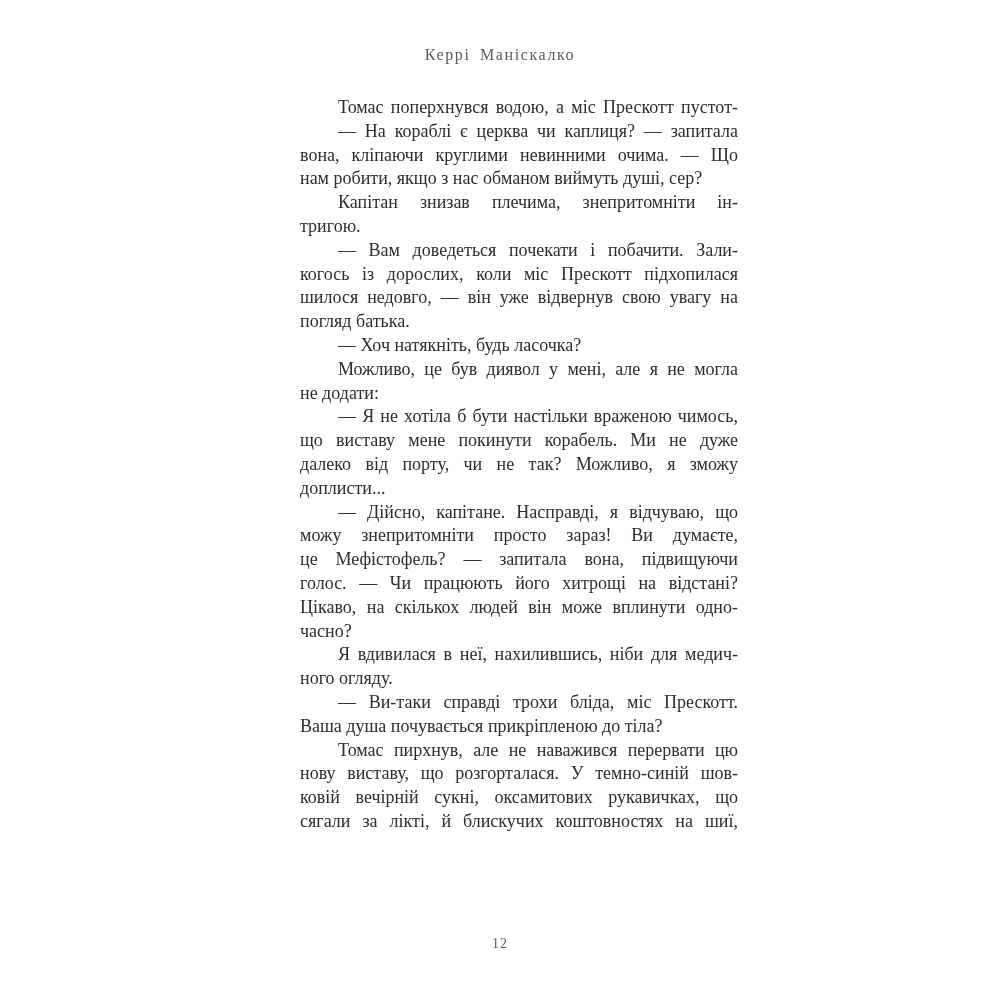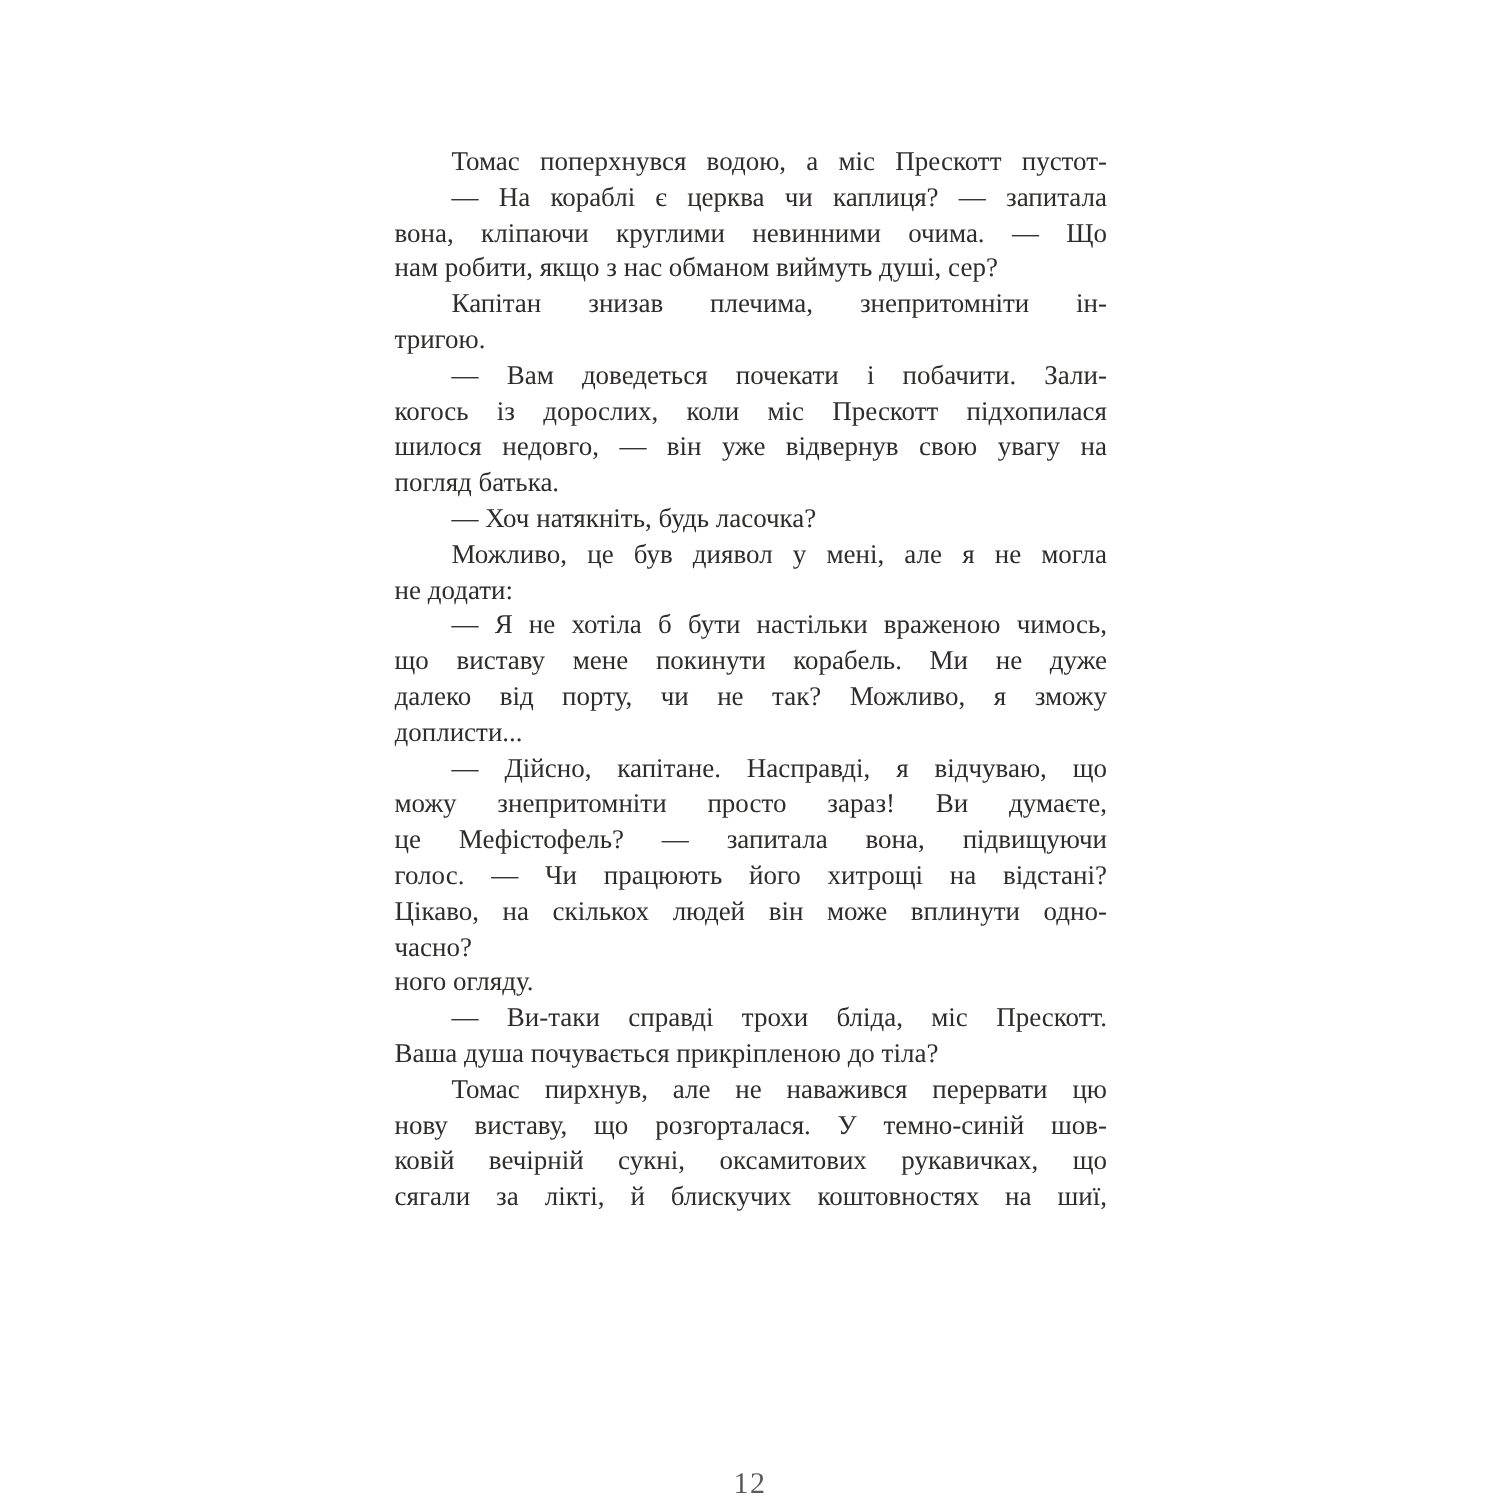--- a/index.html
+++ b/index.html
@@ -35,43 +35,45 @@
     font-size: 18px;
     line-height: 23.8px;
     color: #2e2d2b;
   }
   .line {
     text-align: justify;
     text-align-last: justify;
     white-space: normal;
     overflow: hidden;
     height: 23.8px;
+    margin-left: 37px;
   }
   .line.first {
     text-indent: 38px;
   }
   .line.end {
     text-align-last: left;
   }
   .page-number {
     position: absolute;
-    top: 980px;
+    top: 935px;
     left: 0;
     width: 1000px;
     text-align: center;
-    font-size: 20px;
+    font-size: 14px;
     line-height: 18px;
     color: #5a5a58;
     letter-spacing: 1px;
   }
 </style>
 </head>
 <body>
 
 <div class="screen">
+  <div class="running-header">Керрі Маніскалко</div>
 
   <div class="page-body">
       <div class="line first">Томас поперхнувся водою, а міс Прескотт пустот-</div>
       <div class="line first">— На кораблі є церква чи каплиця? — запитала</div>
       <div class="line">вона, кліпаючи круглими невинними очима. — Що</div>
       <div class="line end">нам робити, якщо з нас обманом виймуть душі, сер?</div>
       <div class="line first">Капітан знизав плечима, знепритомніти ін-</div>
       <div class="line end">тригою.</div>
       <div class="line first">— Вам доведеться почекати і побачити. Зали-</div>
       <div class="line">когось із дорослих, коли міс Прескотт підхопилася</div>
@@ -83,20 +85,21 @@
       <div class="line first">— Я не хотіла б бути настільки враженою чимось,</div>
       <div class="line">що виставу мене покинути корабель. Ми не дуже</div>
       <div class="line">далеко від порту, чи не так? Можливо, я зможу</div>
       <div class="line end">доплисти...</div>
       <div class="line first">— Дійсно, капітане. Насправді, я відчуваю, що</div>
       <div class="line">можу знепритомніти просто зараз! Ви думаєте,</div>
       <div class="line">це Мефістофель? — запитала вона, підвищуючи</div>
       <div class="line">голос. — Чи працюють його хитрощі на відстані?</div>
       <div class="line">Цікаво, на скількох людей він може вплинути одно-</div>
       <div class="line end">часно?</div>
+      <div class="line first">Я вдивилася в неї, нахилившись, ніби для медич-</div>
       <div class="line end">ного огляду.</div>
       <div class="line first">— Ви-таки справді трохи бліда, міс Прескотт.</div>
       <div class="line end">Ваша душа почувається прикріпленою до тіла?</div>
       <div class="line first">Томас пирхнув, але не наважився перервати цю</div>
       <div class="line">нову виставу, що розгорталася. У темно-синій шов-</div>
       <div class="line">ковій вечірній сукні, оксамитових рукавичках, що</div>
       <div class="line">сягали за лікті, й блискучих коштовностях на шиї,</div>
     </div>
 
   <div class="page-number">12</div>

